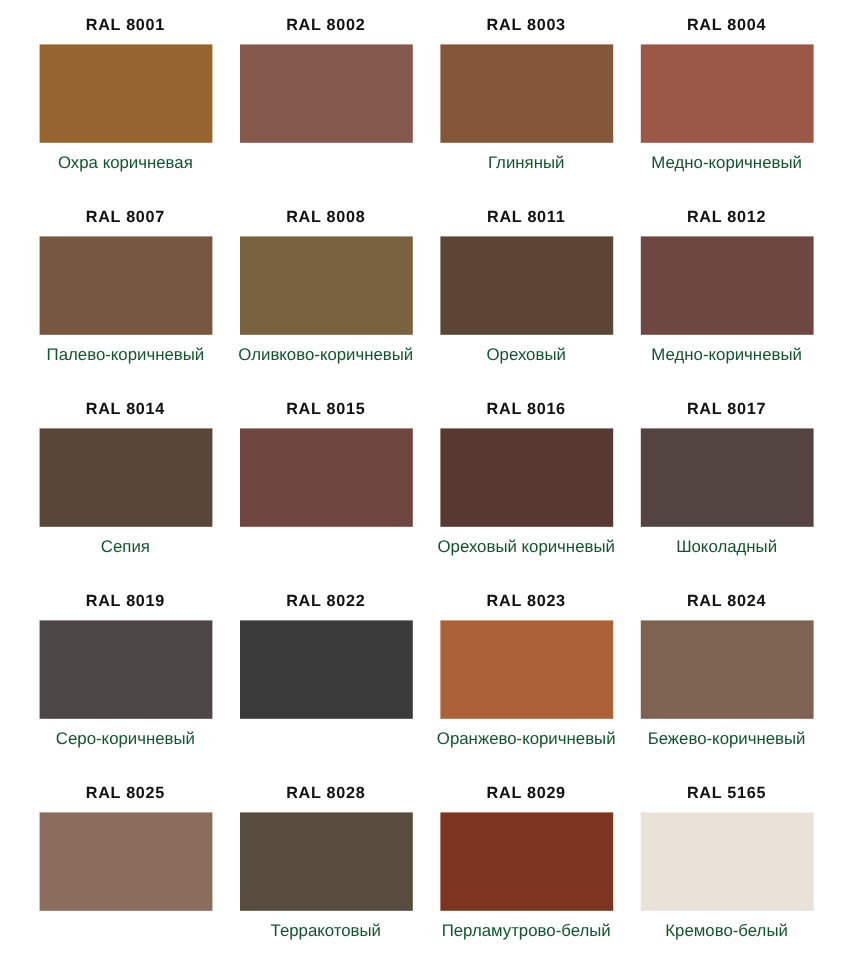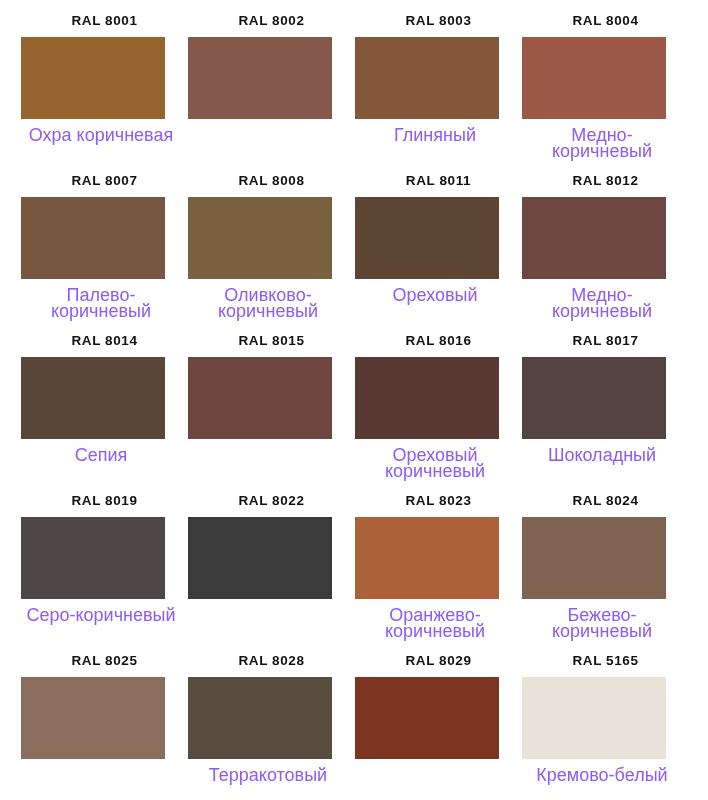--- a/index.html
+++ b/index.html
@@ -34,20 +34,21 @@
     padding-top: 14px;
     box-sizing: border-box;
   }
 
   .swatch-cell {
     width: 167px;
     height: 160px;
     box-sizing: border-box;
     display: flex;
     flex-direction: column;
+    align-items: center;
   }
 
   .swatch-code {
     font-size: 13.5px;
     font-weight: bold;
     letter-spacing: 0.6px;
     line-height: 1;
     height: 14px;
     margin-top: 0px;
     margin-bottom: 9px;
@@ -57,27 +58,27 @@
   }
 
   .swatch-chip {
     width: 144px;
     height: 82px;
     display: block;
     flex: 0 0 auto;
   }
 
   .swatch-name {
-    font-size: 18px;
+    font-size: 14px;
     font-weight: normal;
     line-height: 15.5px;
     margin-top: 9px;
     text-align: center;
     width: 160px;
-    color: #8b5cf6;
+    color: #14532d;
     word-wrap: break-word;
   }
 </style>
 </head>
 <body>
 
 <div id="chart-sheet">
   <div class="swatch-grid">
       <div class="swatch-cell">
         <div class="swatch-code">RAL 8001</div>
@@ -161,20 +162,21 @@
         <div class="swatch-chip" style="background-color: rgb(138, 109, 92);"></div>
       </div>
       <div class="swatch-cell">
         <div class="swatch-code">RAL 8028</div>
         <div class="swatch-chip" style="background-color: rgb(88, 76, 63);"></div>
         <div class="swatch-name">Терракотовый</div>
       </div>
       <div class="swatch-cell">
         <div class="swatch-code">RAL 8029</div>
         <div class="swatch-chip" style="background-color: rgb(123, 53, 32);"></div>
+        <div class="swatch-name">Перламутрово-белый</div>
       </div>
       <div class="swatch-cell">
         <div class="swatch-code">RAL 5165</div>
         <div class="swatch-chip" style="background-color: rgb(233, 226, 216);"></div>
         <div class="swatch-name">Кремово-белый</div>
       </div>
     </div>
 </div>
 
 </body></html>

